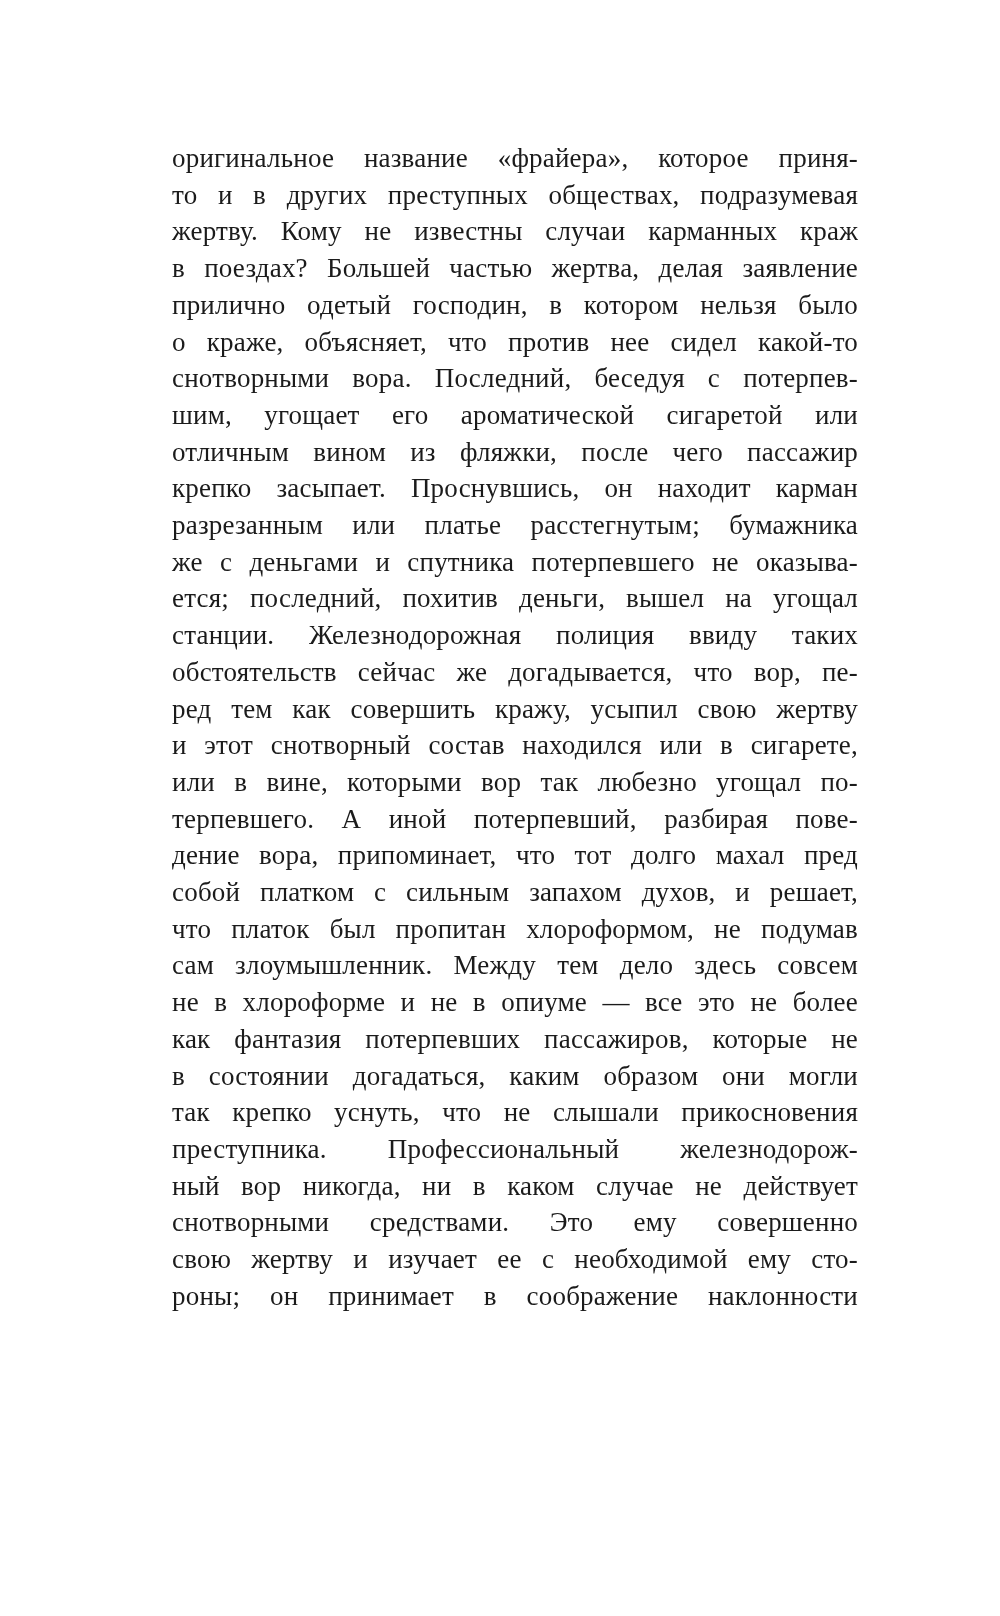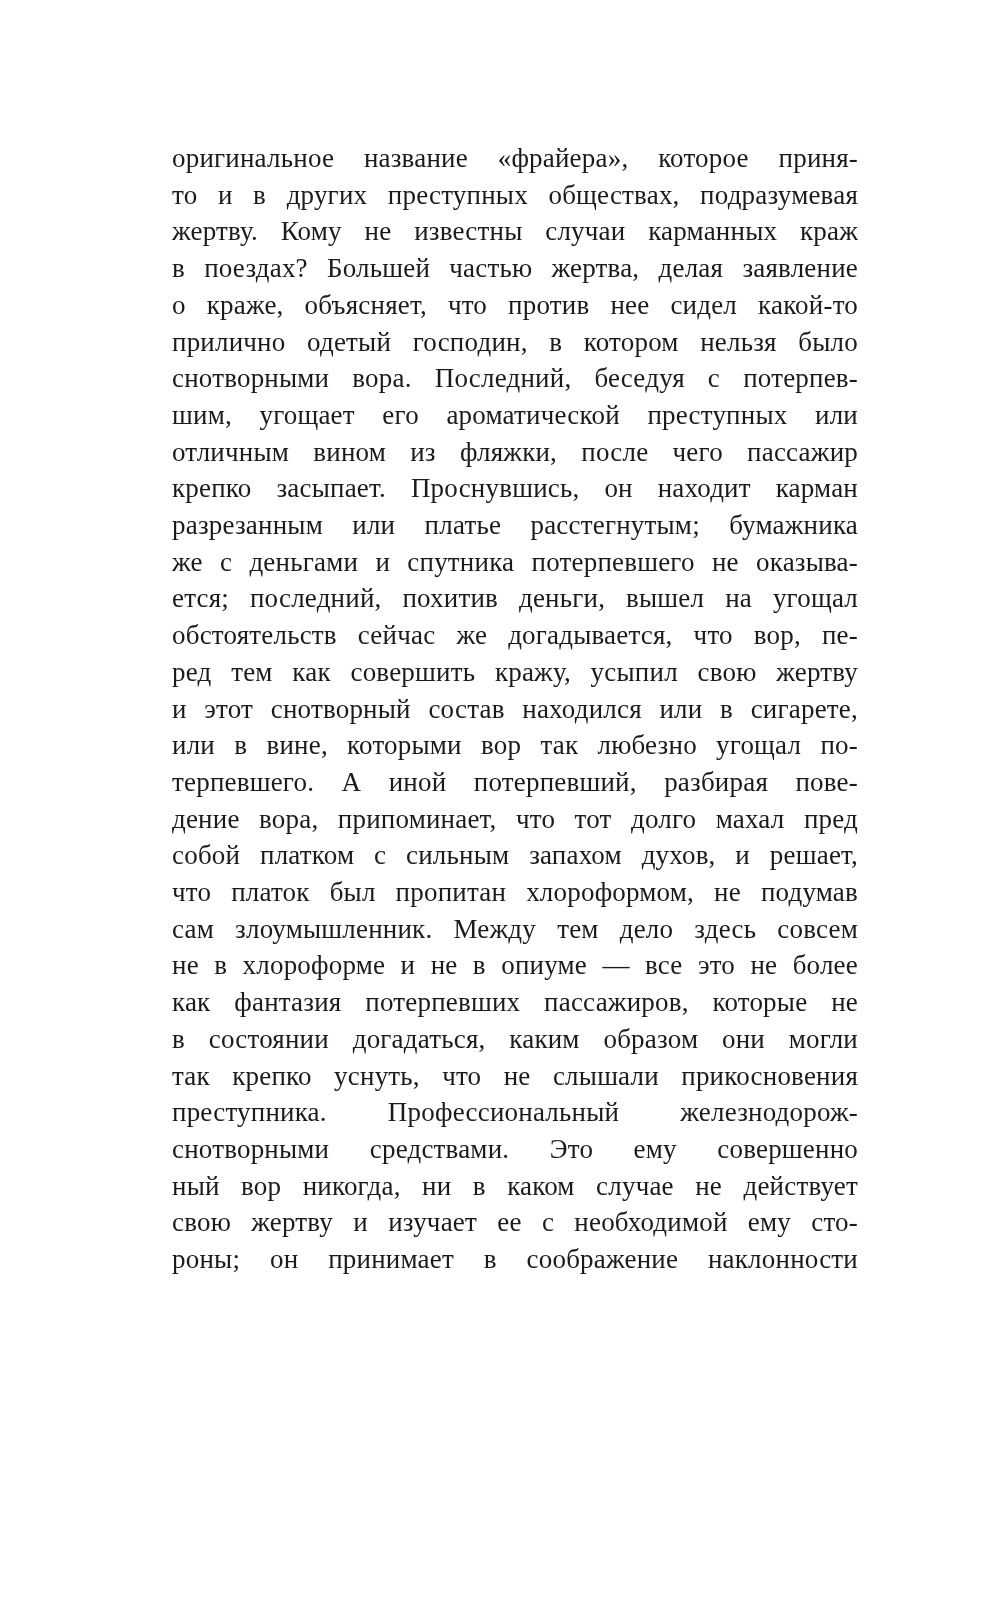--- a/index.html
+++ b/index.html
@@ -52,44 +52,45 @@
 </style>
 </head>
 <body>
 
 <div class="page">
   <div class="text-block">
       <div class="line">оригинальное название «фрайера», которое приня-</div>
       <div class="line">то и в других преступных обществах, подразумевая</div>
       <div class="line">жертву. Кому не известны случаи карманных краж</div>
       <div class="line">в поездах? Большей частью жертва, делая заявление</div>
+      <div class="line">прилично одетый господин, в котором нельзя было</div>
       <div class="line">о краже, объясняет, что против нее сидел какой-то</div>
-      <div class="line">прилично одетый господин, в котором нельзя было</div>
       <div class="line">снотворными вора. Последний, беседуя с потерпев-</div>
-      <div class="line">шим, угощает его ароматической преступных или</div>
+      <div class="line">шим, угощает его ароматической сигаретой или</div>
       <div class="line">отличным вином из фляжки, после чего пассажир</div>
       <div class="line">крепко засыпает. Проснувшись, он находит карман</div>
       <div class="line">разрезанным или платье расстегнутым; бумажника</div>
       <div class="line">же с деньгами и спутника потерпевшего не оказыва-</div>
       <div class="line">ется; последний, похитив деньги, вышел на угощал</div>
+      <div class="line">станции. Железнодорожная полиция ввиду таких</div>
       <div class="line">обстоятельств сейчас же догадывается, что вор, пе-</div>
       <div class="line">ред тем как совершить кражу, усыпил свою жертву</div>
       <div class="line">и этот снотворный состав находился или в сигарете,</div>
       <div class="line">или в вине, которыми вор так любезно угощал по-</div>
       <div class="line">терпевшего. А иной потерпевший, разбирая пове-</div>
       <div class="line">дение вора, припоминает, что тот долго махал пред</div>
       <div class="line">собой платком с сильным запахом духов, и решает,</div>
       <div class="line">что платок был пропитан хлороформом, не подумав</div>
       <div class="line">сам злоумышленник. Между тем дело здесь совсем</div>
       <div class="line">не в хлороформе и не в опиуме — все это не более</div>
       <div class="line">как фантазия потерпевших пассажиров, которые не</div>
       <div class="line">в состоянии догадаться, каким образом они могли</div>
       <div class="line">так крепко уснуть, что не слышали прикосновения</div>
       <div class="line">преступника. Профессиональный железнодорож-</div>
+      <div class="line">ный вор никогда, ни в каком случае не действует</div>
       <div class="line">снотворными средствами. Это ему совершенно</div>
-      <div class="line">ный вор никогда, ни в каком случае не действует</div>
       <div class="line">свою жертву и изучает ее с необходимой ему сто-</div>
       <div class="line">роны; он принимает в соображение наклонности</div>
     </div>
   <div class="footer">
     <span class="ornament">◆</span><span class="page-number">18</span><span class="ornament">◆</span>
   </div>
 </div>
 
 </body></html>

